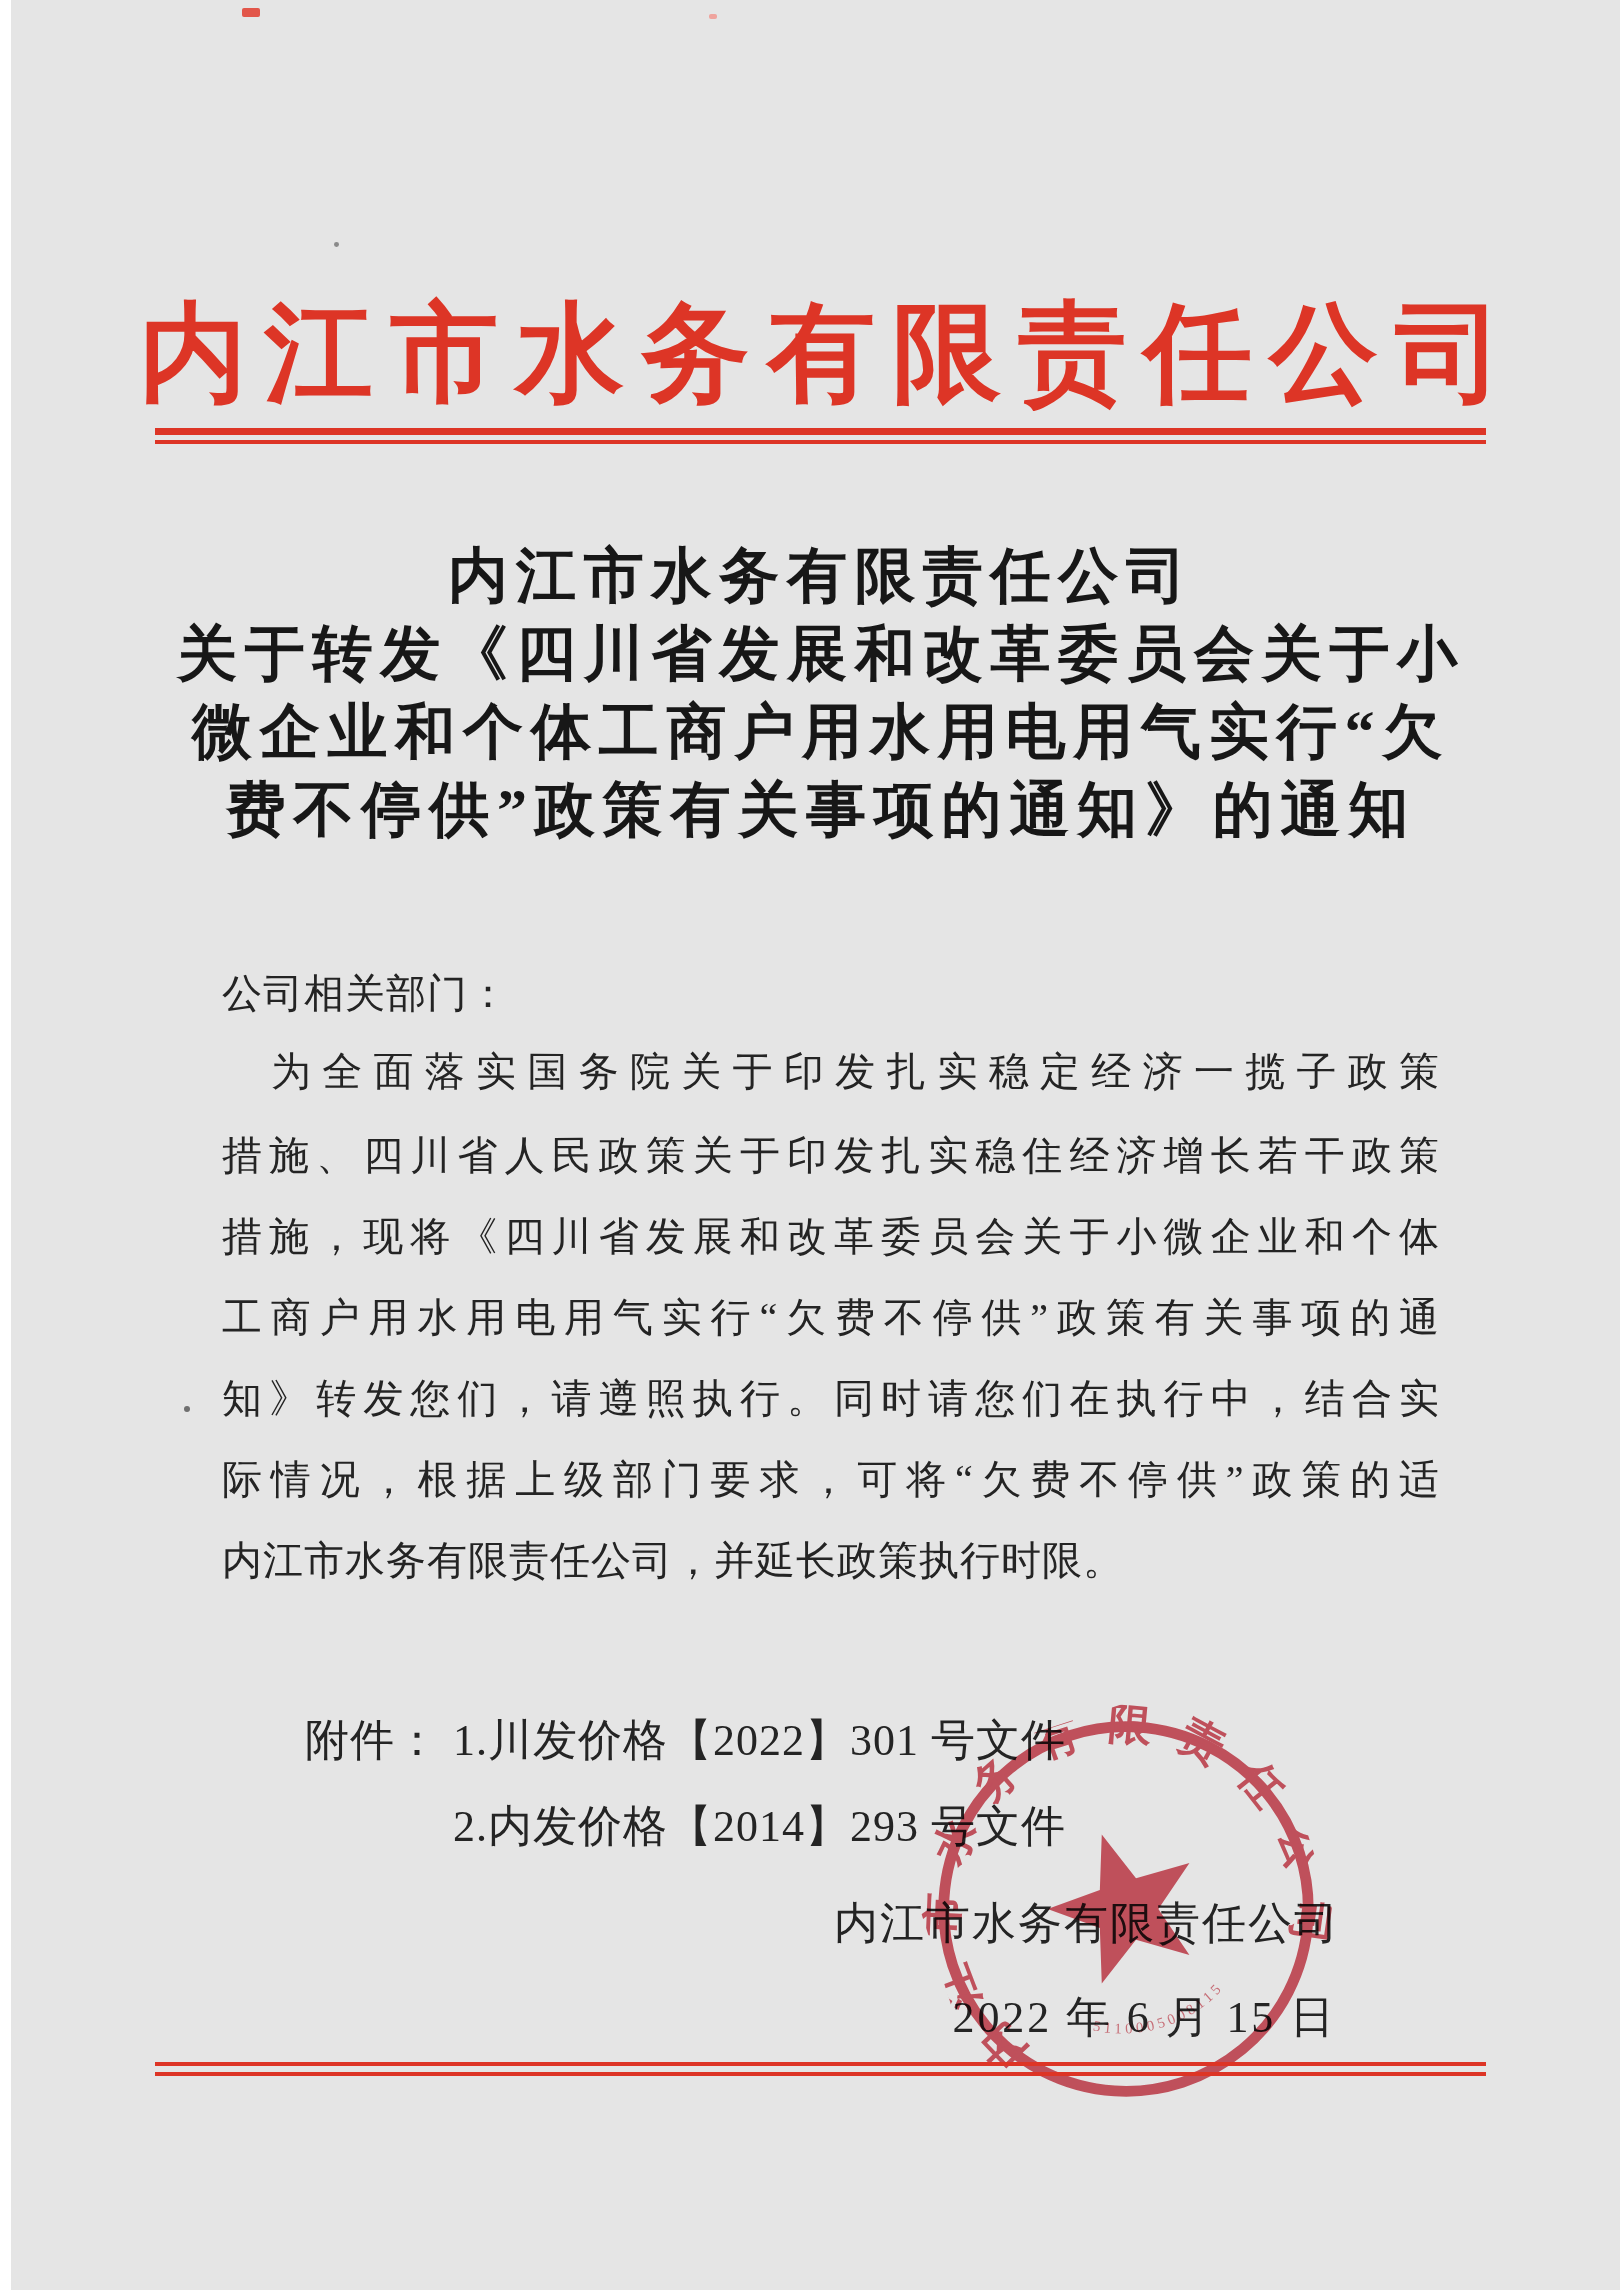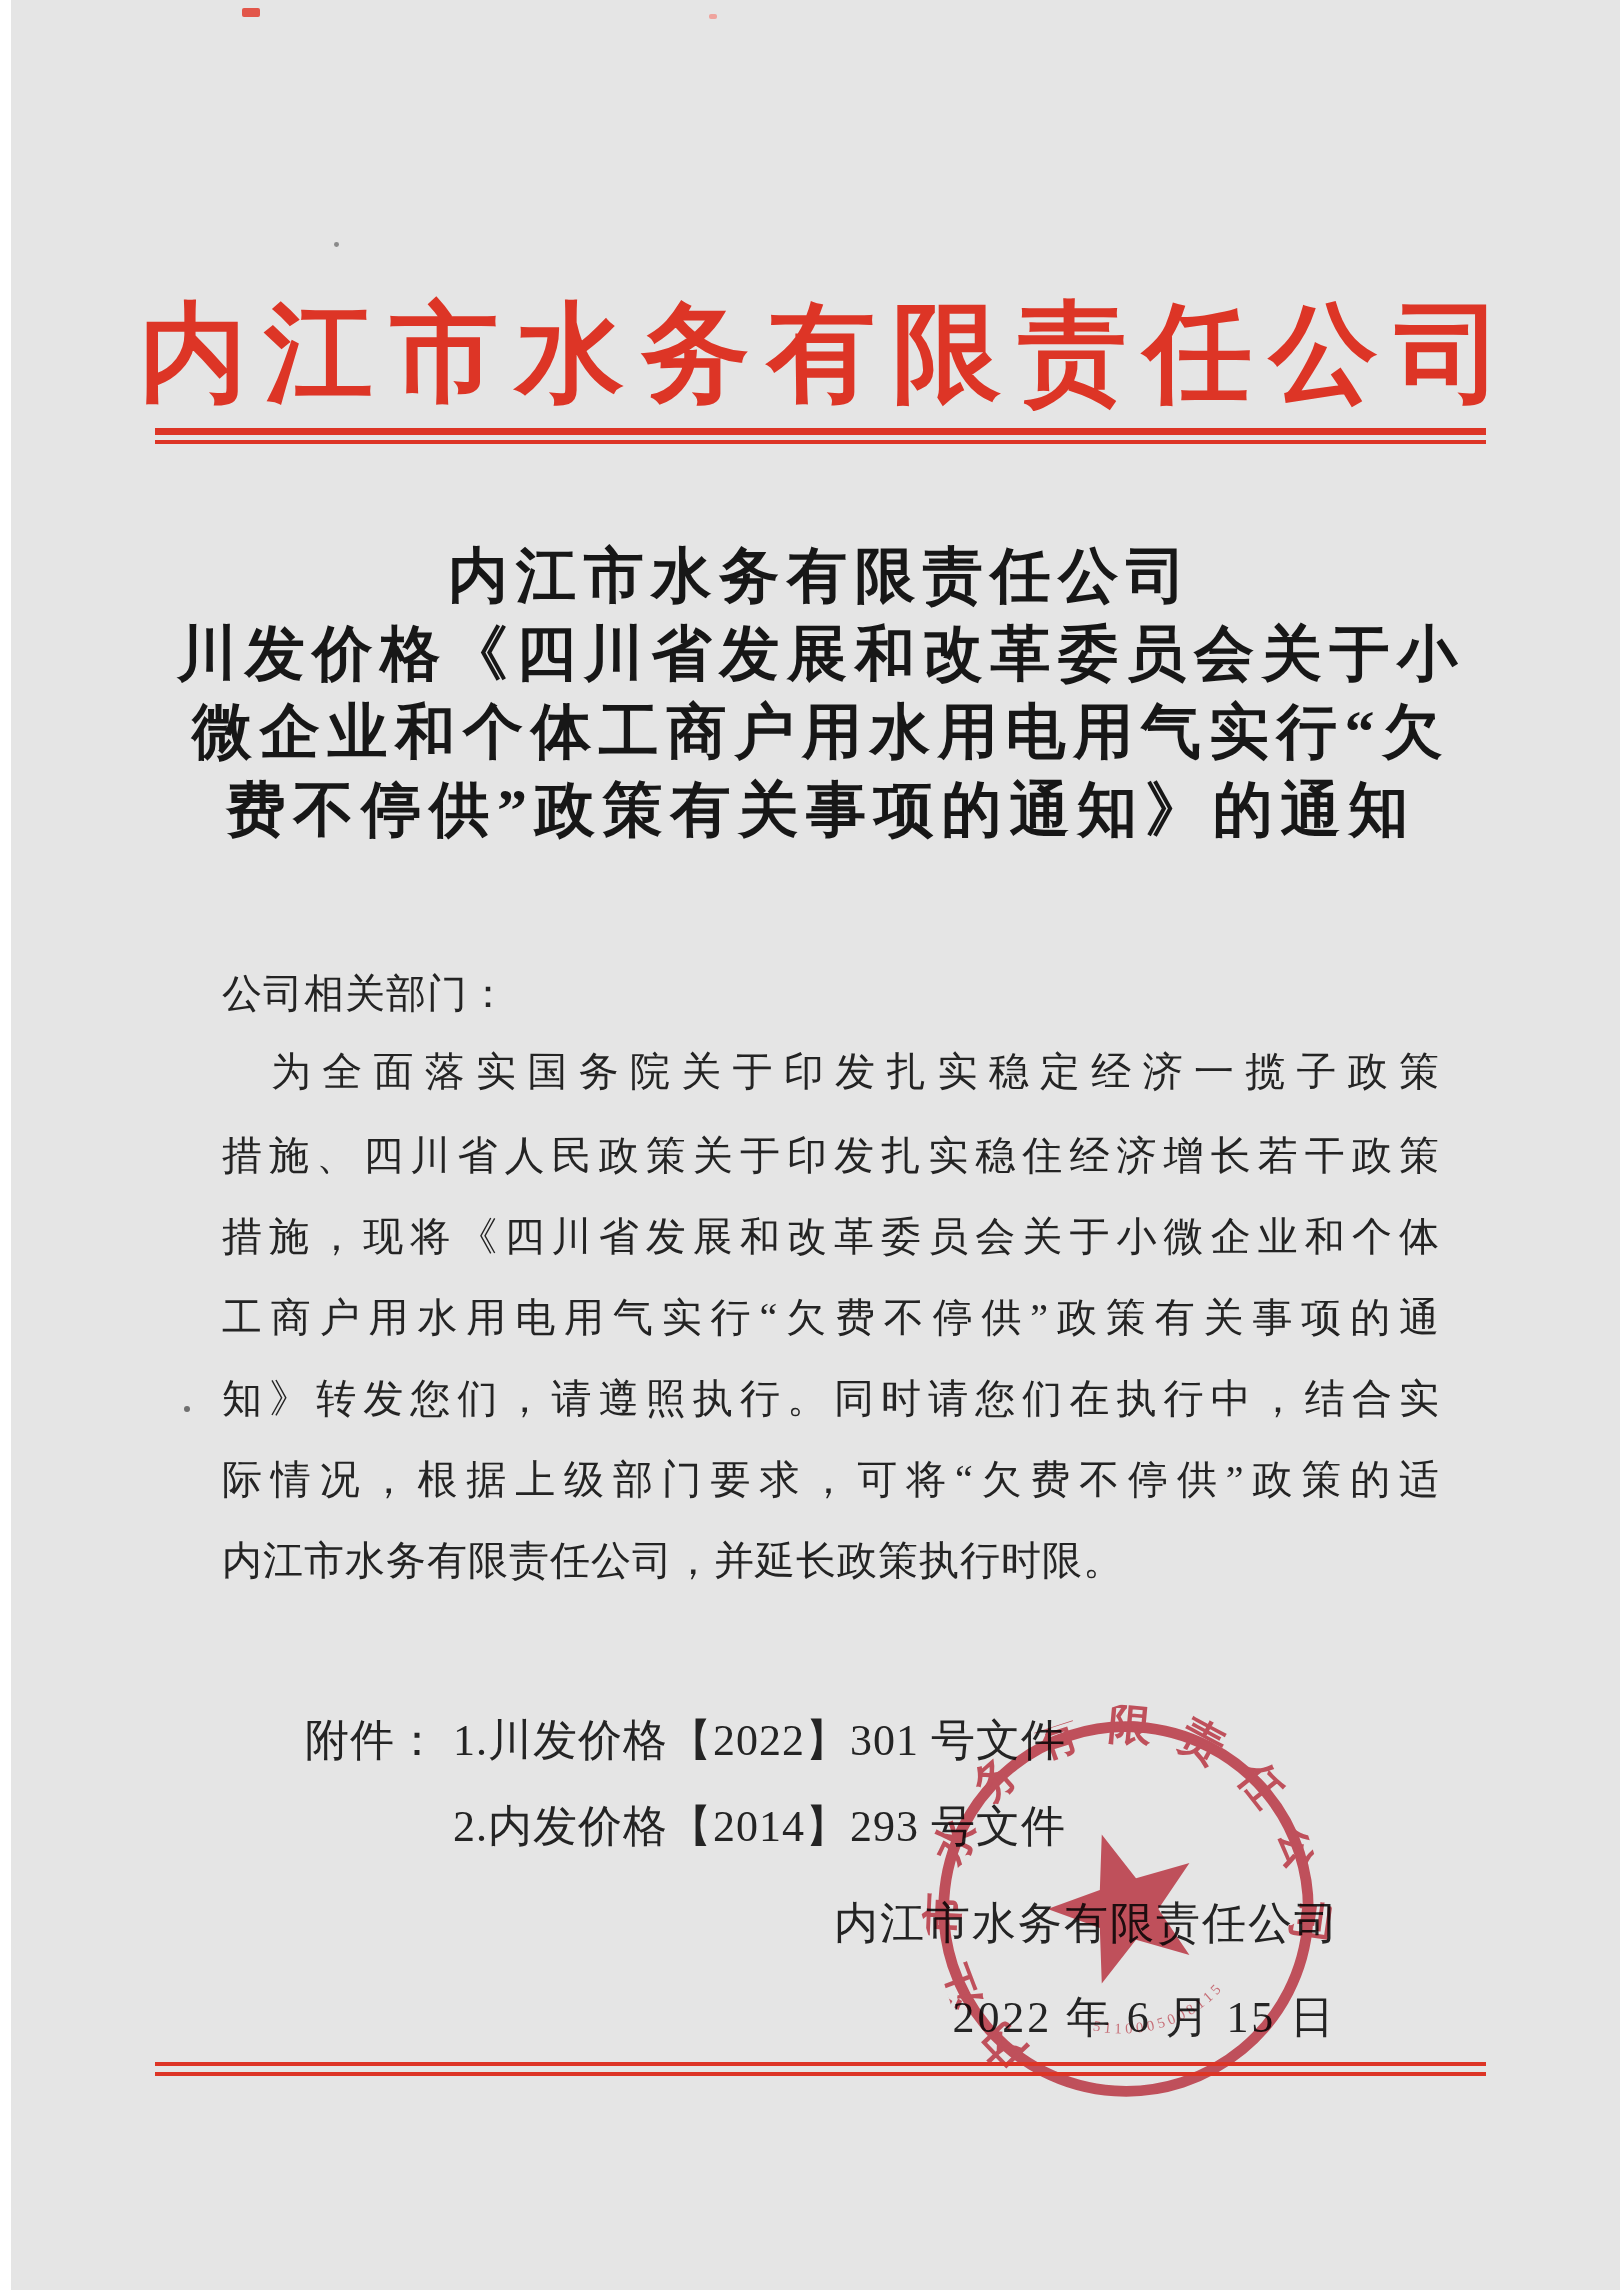--- a/index.html
+++ b/index.html
@@ -86,21 +86,21 @@
   <div class="speck speck-red2"></div>
   <div class="speck speck-a"></div>
   <div class="speck speck-b"></div>
 
   <div class="letterhead">内江市水务有限责任公司</div>
   <div class="rule rule-top-thick"></div>
   <div class="rule rule-top-thin"></div>
 
   <div class="doc-title">
     <div>内江市水务有限责任公司</div>
-    <div>川发价格《四川省发展和改革委员会关于小</div>
+    <div>关于转发《四川省发展和改革委员会关于小</div>
     <div>微企业和个体工商户用水用电用气实行“欠</div>
     <div>费不停供”政策有关事项的通知》的通知</div>
   </div>
 
   <div class="body-block">
     <div class="body-row">公司相关部门：</div>
     <div class="body-row just indent1">为全面落实国务院关于印发扎实稳定经济一揽子政策</div>
     <div class="body-row just">措施、四川省人民政策关于印发扎实稳住经济增长若干政策</div>
     <div class="body-row just">措施，现将《四川省发展和改革委员会关于小微企业和个体</div>
     <div class="body-row just">工商户用水用电用气实行“欠费不停供”政策有关事项的通</div>

